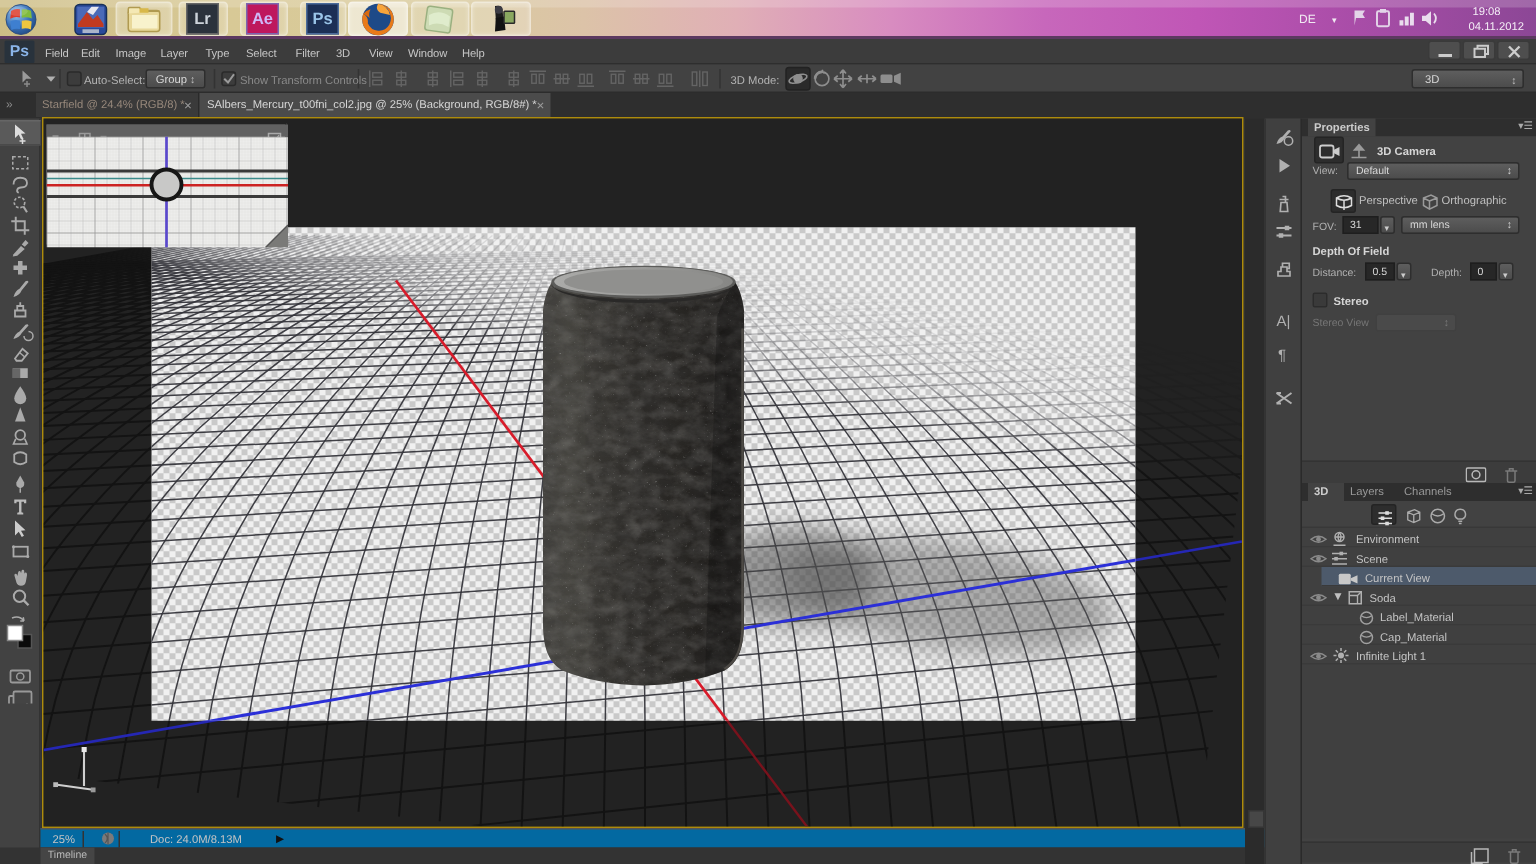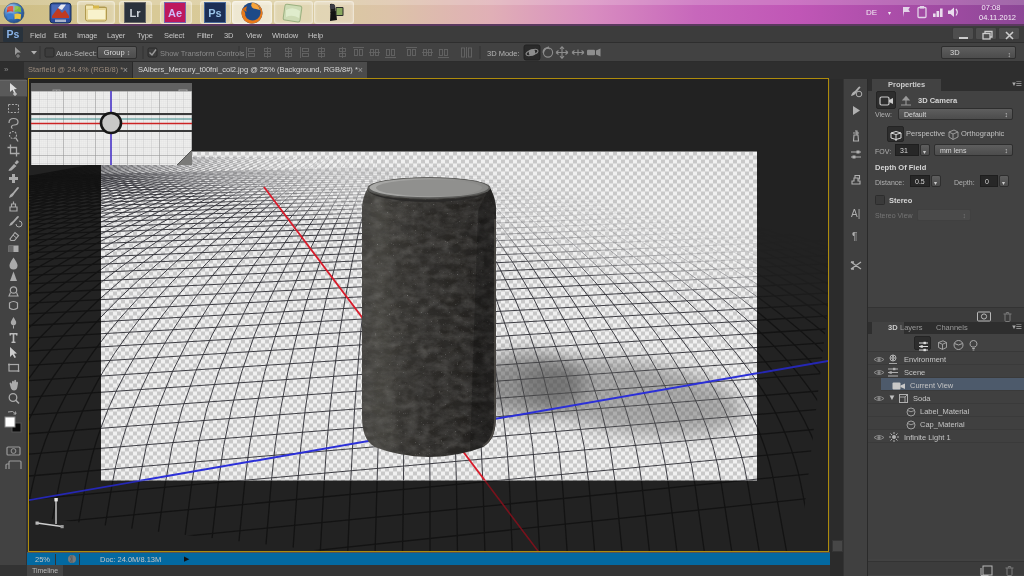--- a/index.html
+++ b/index.html
@@ -30,21 +30,21 @@
 .minibody { position:relative; width:161px; height:74px; }
 .statusbar { position:absolute; left:27px; top:552px; width:820px; height:13px; background:#0369a1; border-top:1px solid #555; color:#c4c4c4; font-size:7.5px; }
 .timeline { position:absolute; left:0; top:565px; width:1024px; height:11px; background:#333; }
 .tltab { position:absolute; left:27px; top:0; width:36px; height:11px; background:#454545; color:#bbb; font-size:7px; text-align:center; line-height:11px; }
 .rgap { position:absolute; left:830px; top:79px; width:13px; height:497px; background:#2b2b2b; }
 .iconstrip { position:absolute; left:843px; top:79px; width:24px; height:497px; background:#404040; border-left:1px solid #333; }
 .panels { position:absolute; left:867px; top:79px; width:157px; height:497px; background:#424242; border-left:1px solid #2a2a2a; }
 .props { position:absolute; left:0; top:0; width:157px; height:243px; }
 .d3p { position:absolute; left:0; top:243px; width:157px; height:254px; }
 .ptabs { position:relative; width:157px; height:12px; background:#2e2e2e; }
-.ptab { position:absolute; left:4px; top:0; height:12px; padding:0 16px; background:#424242; color:#cccccc; font-size:7.5px; line-height:12px; font-weight:bold; }
+.ptab { position:absolute; left:4px; top:0; height:12px; padding:0 4px; background:#424242; color:#cccccc; font-size:7.5px; line-height:12px; font-weight:bold; }
 .ptabi { position:absolute; top:0; height:12px; color:#9a9a9a; font-size:7.5px; line-height:12px; }
 .pmenu { position:absolute; right:3px; top:1px; color:#aaa; font-size:7px; }
 .pbody { position:relative; width:157px; height:216px; background:#424242; }
 .camicon { position:absolute; left:8px; top:0px; width:20px; height:18px; background:#2d2d2d; border:1px solid #242424; border-radius:2px; padding:2px 0 0 2px; }
 .bold { color:#d6d6d6; font-size:7.5px; font-weight:bold; }
 .lbl { color:#b0b0b0; font-size:7px; }
 .lbl2 { color:#c0c0c0; font-size:7.5px; }
 .dim2 { color:#757575; }
 .drop { position:absolute; height:12px; background:linear-gradient(#5e5e5e,#4c4c4c); border:1px solid #2e2e2e; border-radius:2px; color:#d8d8d8; font-size:7px; line-height:11px; padding-left:5px; }
 .dropdis { position:absolute; height:12px; background:#4a4a4a; border:1px solid #404040; border-radius:2px; color:#888; font-size:7px; }
@@ -168,21 +168,21 @@
       <g fill="#f0eaf4">
           <rect x="33" y="10.5" width="2.6" height="3.5"></rect>
           <rect x="36.5" y="8" width="2.6" height="6"></rect>
           <rect x="40" y="5.5" width="2.6" height="8.5"></rect>
         </g>
       <g fill="#f0eaf4">
           <path d="M48,7.5 L50.5,7.5 L54,4.5 L54,14 L50.5,11 L48,11 Z"></path>
           <path d="M56,6 Q58.6,9.2 56,12.5" stroke="#f0eaf4" fill="none" stroke-width="1.2"></path>
         </g>
     </svg>
-    <div style="position:absolute;left:112px;top:3px;width:46px;text-align:center;color:#f4eef6;font-size:7.5px">07:08</div>
+    <div style="position:absolute;left:112px;top:3px;width:46px;text-align:center;color:#f4eef6;font-size:7.5px">19:08</div>
     <div style="position:absolute;left:110px;top:13px;width:50px;text-align:right;color:#f4eef6;font-size:7.5px">04.11.2012</div>
   </div>
 </div>
 
 <div class="menubar">
   <div class="pslogo">Ps</div>
   <span class="mi" style="left:30px">Field</span>
     <span class="mi" style="left:54px">Edit</span>
   <span class="mi" style="left:77px">Image</span>
     <span class="mi" style="left:107px">Layer</span>

